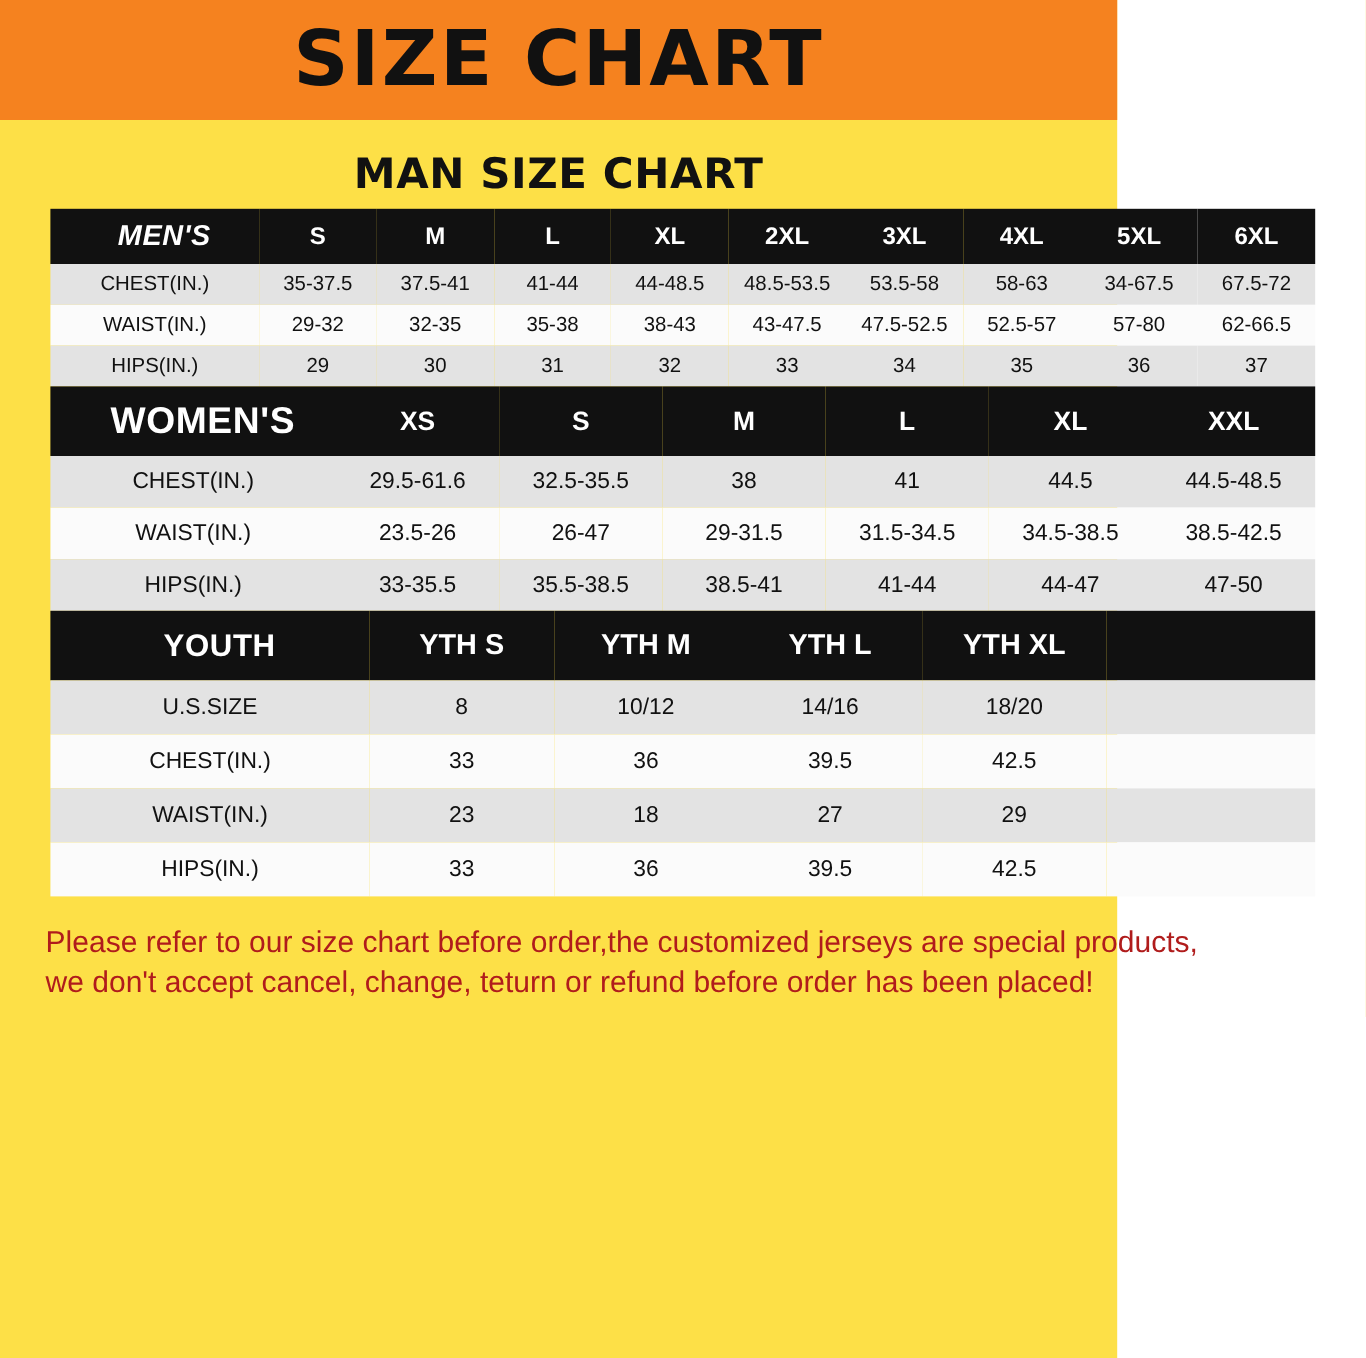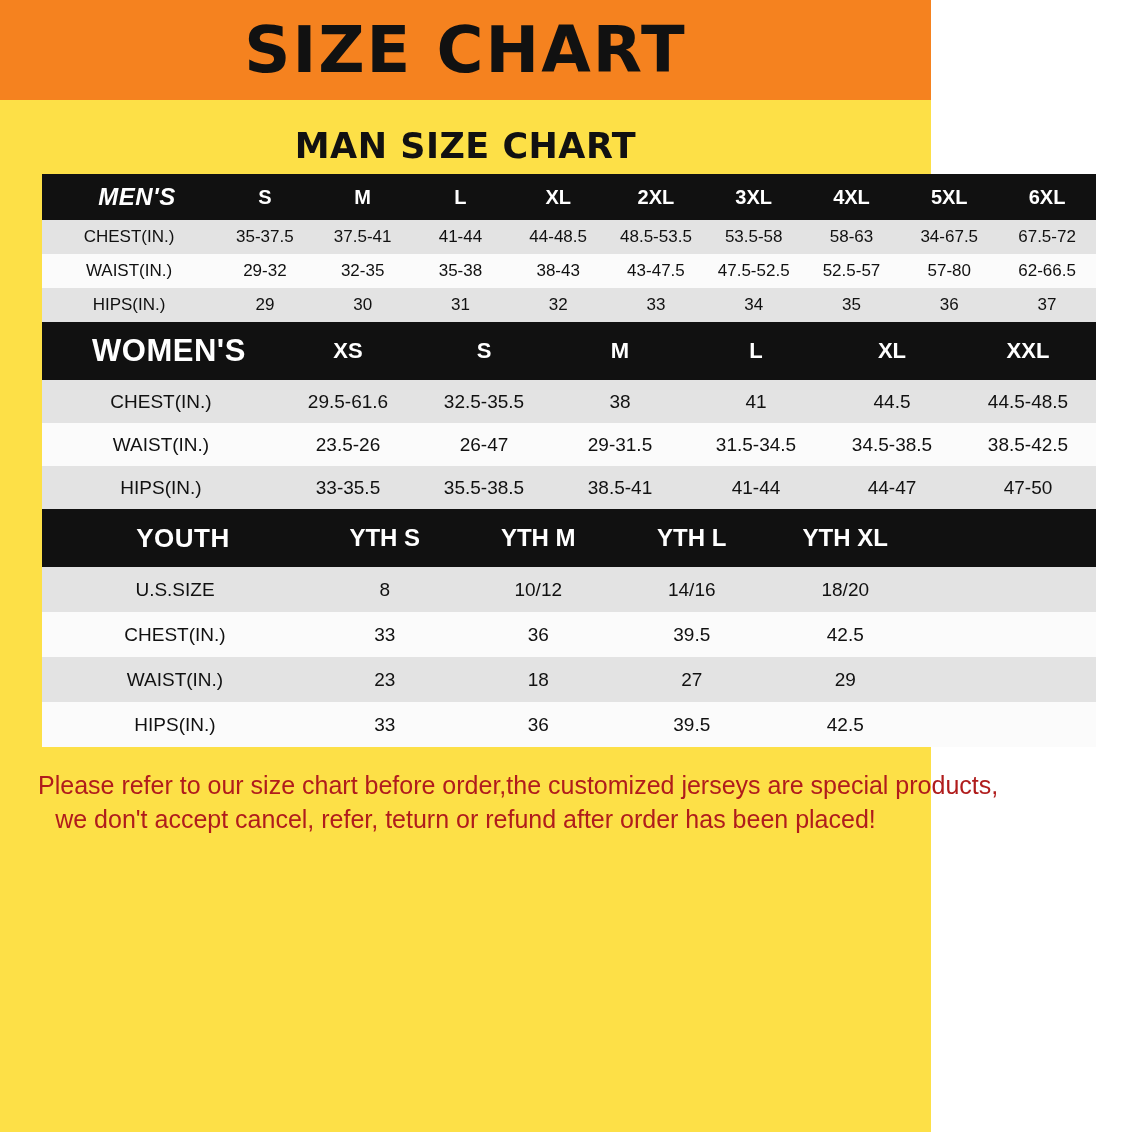--- a/index.html
+++ b/index.html
@@ -276,16 +276,16 @@
           <td>39.5</td>
           <td>42.5</td>
           <td></td>
         </tr>
       </tbody>
     </table>
   </div>
 
   <div class="note">
     <div>Please refer to our size chart before order,the customized jerseys are special products,</div>
-    <div>we don't accept cancel, refer, teturn or refund after order has been placed!</div>
+    <div>we don't accept cancel, change, teturn or refund before order has been placed!</div>
   </div>
 
 </div>
 
 </body></html>

